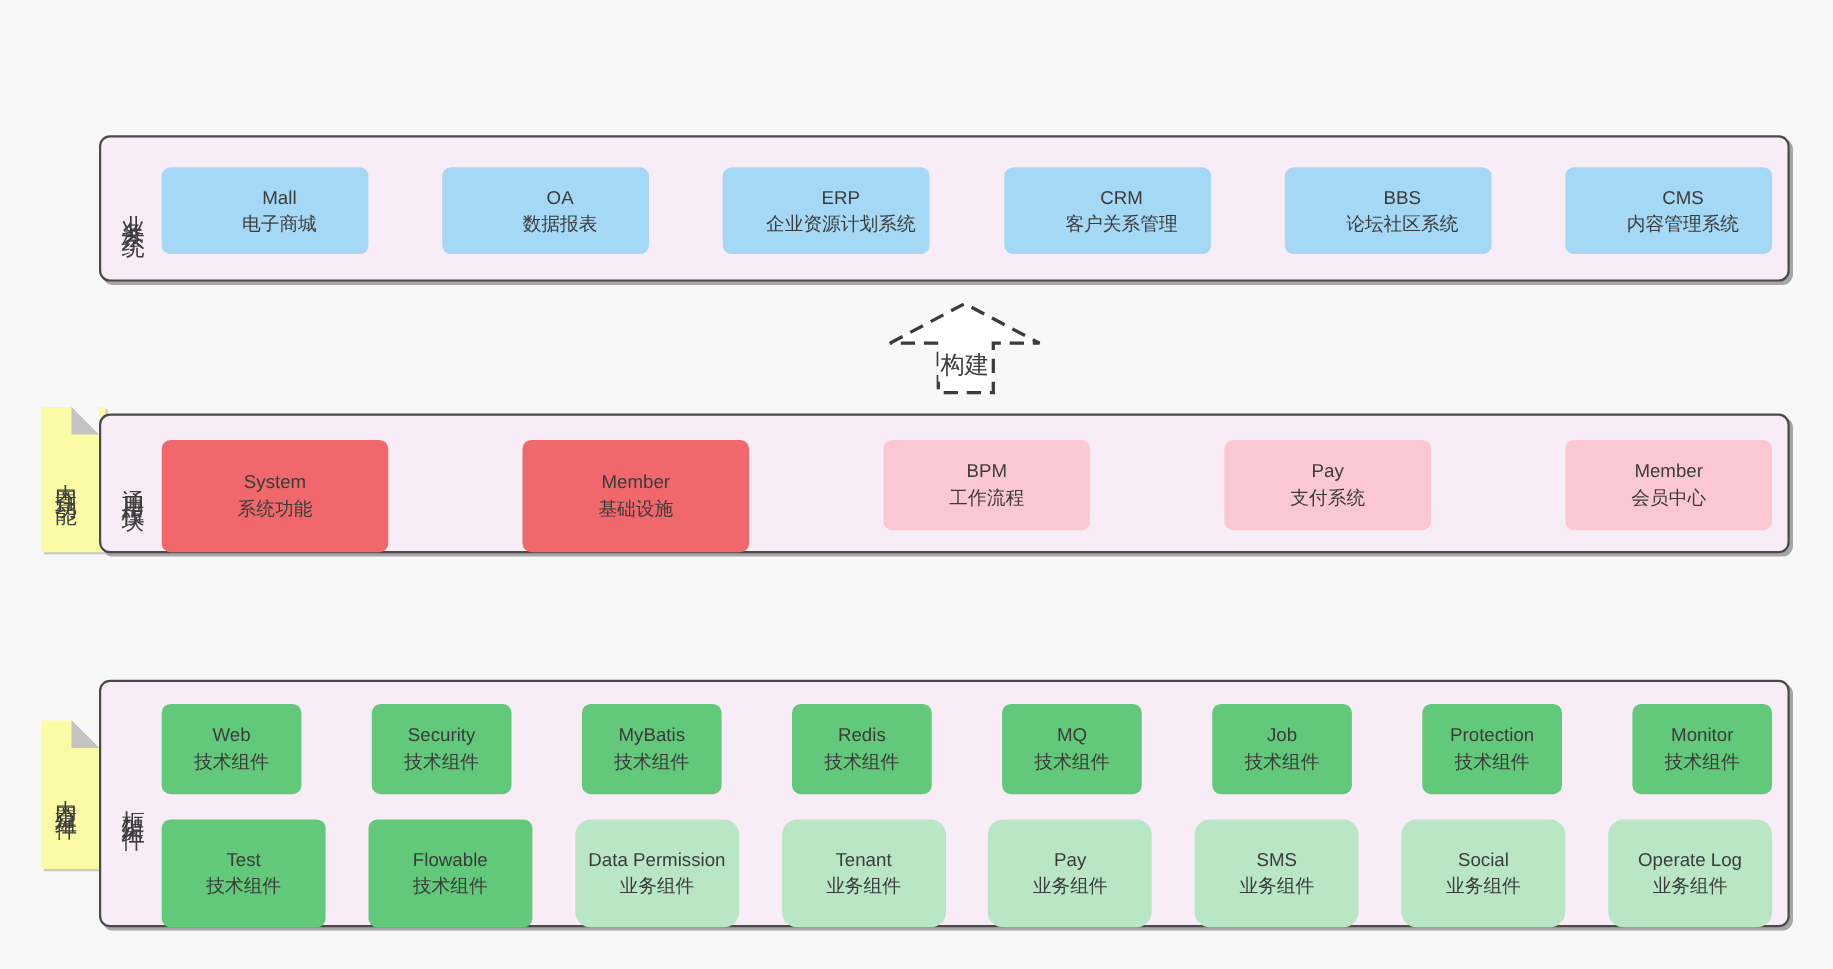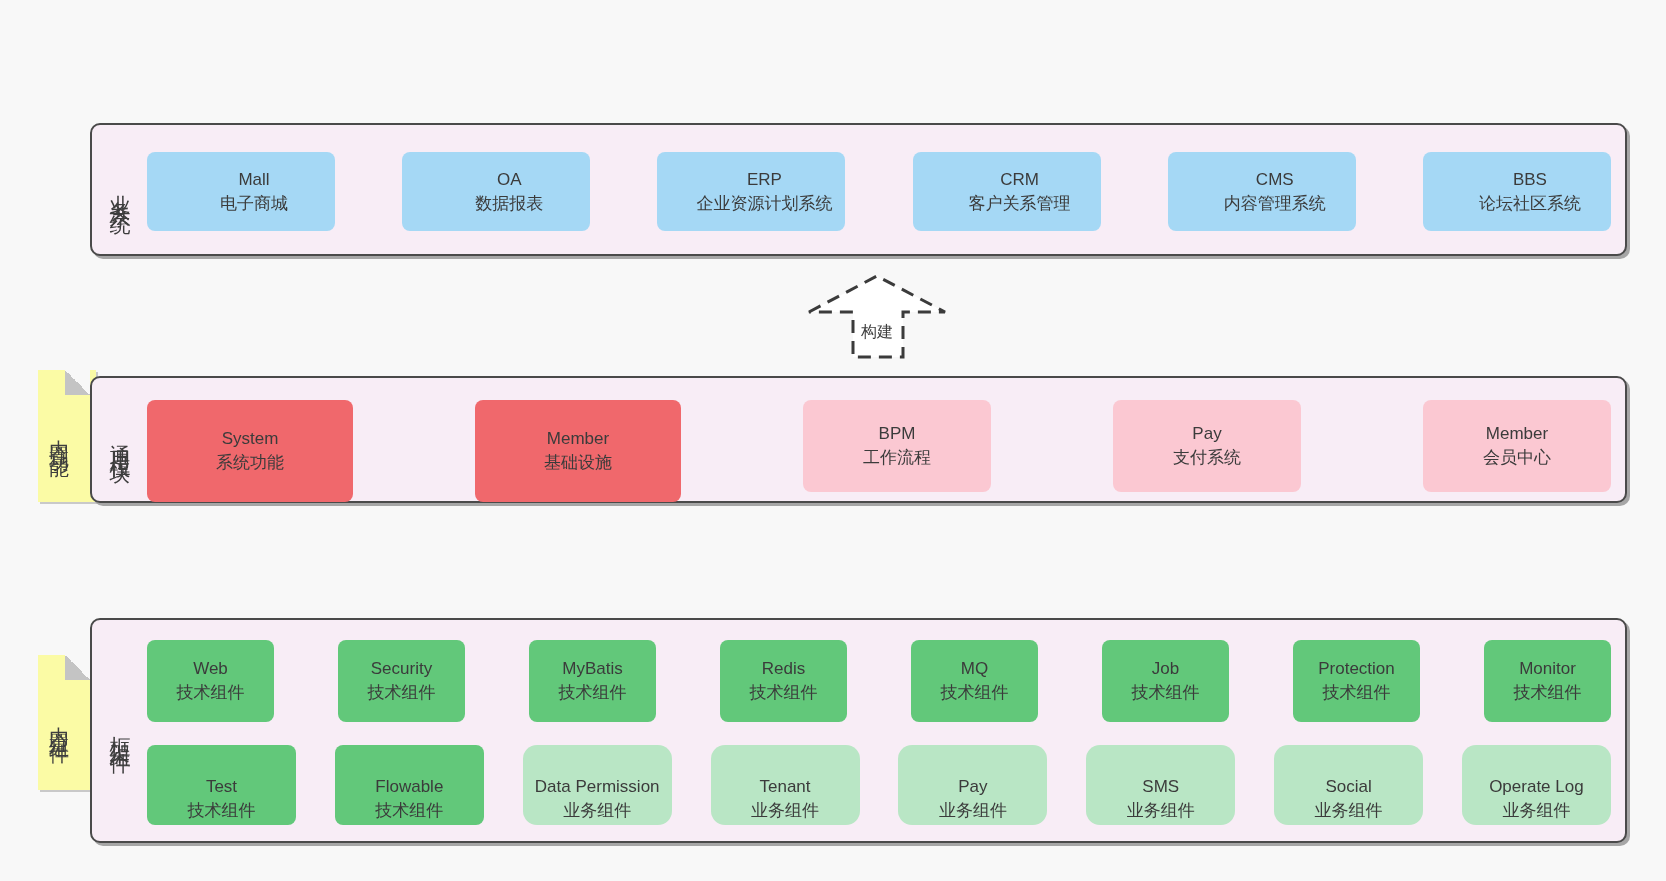--- a/index.html
+++ b/index.html
@@ -51,23 +51,23 @@
     border-radius:8px;
     display:flex;flex-direction:column;
     align-items:center;justify-content:center;
     text-align:center;
     font-size:17px;line-height:24px;
     color:#3b3b3b;
     padding:2px 6px;
   }
   .w188{width:188px;height:79px;padding-left:32px;}
   .w206{width:206px;height:102px;}
-  .wp188{width:188px;height:92px;}
+  .wp188{width:188px;height:82px;}
   .w149{width:127px;height:82px;}
-  .w149b{width:149px;height:80px;justify-content:flex-end;}
+  .w149b{width:149px;height:98px;}
   .blue{background:#a5d8f5;}
   .red{background:#f0686c;}
   .pink{background:#fbc8d2;}
   .green{background:#62c87a;}
   .lightgreen{background:#b9e6c5;border-radius:14px;}
 
   
   .tab{
     position:absolute;left:38px;width:58px;
     background:#fbfba5;
@@ -87,21 +87,21 @@
     margin-right:14px;
   }
 
   
   .arrow{position:absolute;width:140px;height:86px;z-index:3;}
   .arrow svg{position:absolute;inset:0;}
   .arrow .arrow-label{
     position:absolute;left:50%;top:58px;
     transform:translate(-50%,-50%);
     background:#ffffff;
-    font-size:16px;color:#3d3d3d;
+    font-size:22px;color:#3d3d3d;
     padding:0 2px;white-space:nowrap;
   }
   .arrow-build{left:807px;top:274px;}
   .arrow-implement{left:822px;top:516px;}
 </style>
 </head>
 <body>
 
 <div class="canvas">
 
@@ -127,26 +127,26 @@
       </div>
       <div class="box blue w188">
         <span>ERP</span>
         <span>企业资源计划系统</span>
       </div>
       <div class="box blue w188">
         <span>CRM</span>
         <span>客户关系管理</span>
       </div>
       <div class="box blue w188">
+        <span>BBS</span>
+        <span>论坛社区系统</span>
+      </div>
+      <div class="box blue w188">
         <span>CMS</span>
         <span>内容管理系统</span>
-      </div>
-      <div class="box blue w188">
-        <span>BBS</span>
-        <span>论坛社区系统</span>
       </div>
     </div>
   </div>
 
   <div class="arrow arrow-build">
     <svg viewBox="0 0 140 86" width="140" height="86">
       <polygon points="2,38 70,2 138,38 96,38 96,83 46,83 46,38" fill="#ffffff" stroke="#3b3b3b" stroke-width="3" stroke-dasharray="13 8"></polygon>
     </svg>
     <span class="arrow-label">构建</span>
   </div>

